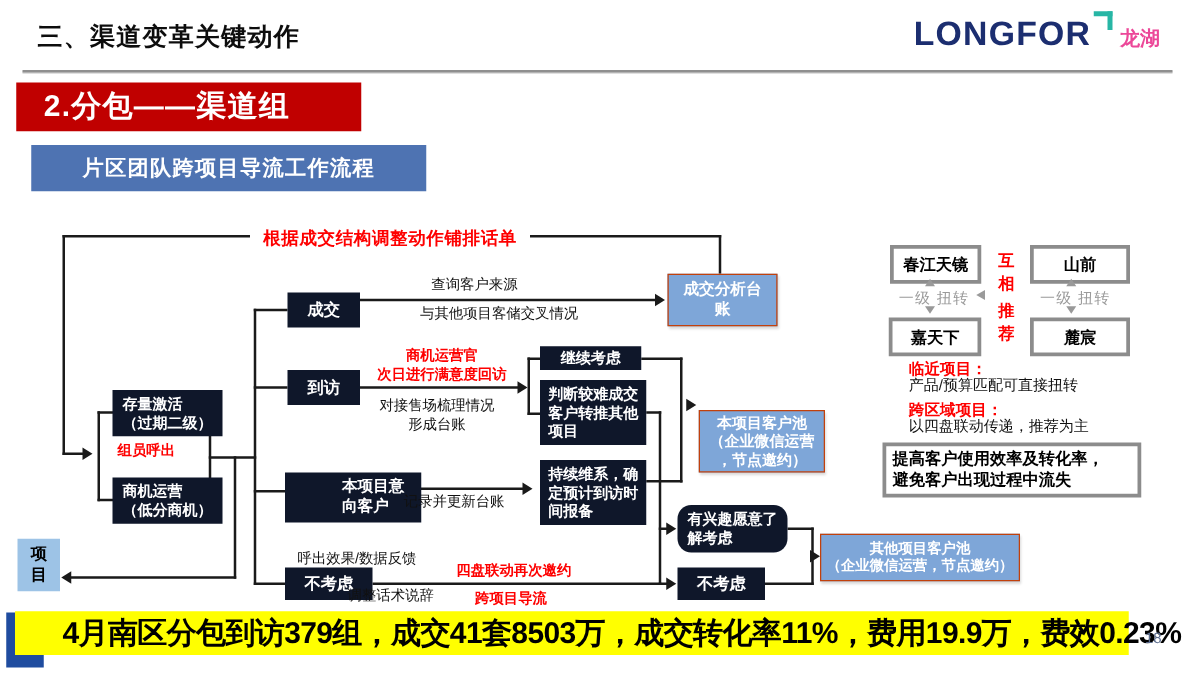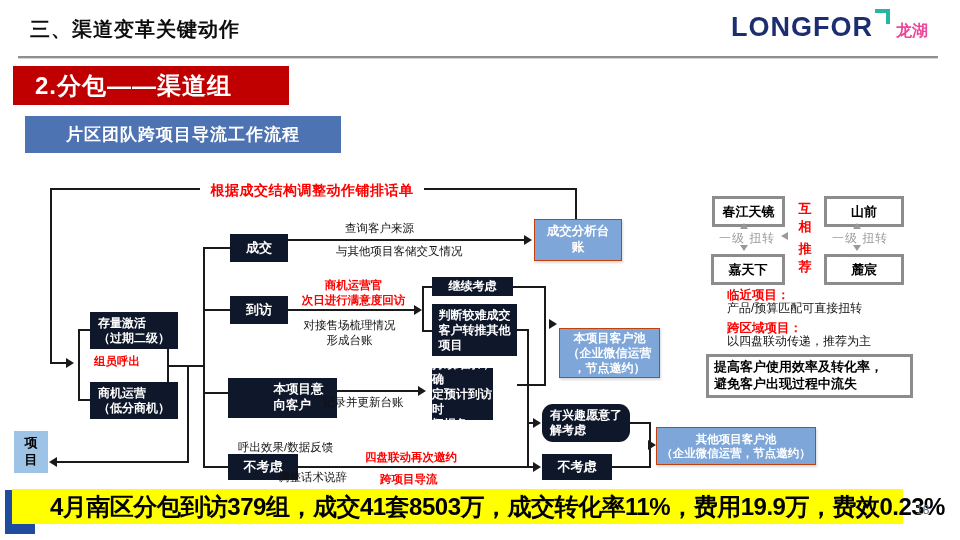--- a/index.html
+++ b/index.html
@@ -133,21 +133,21 @@
 向客户</div>
   <div class="box-gray" style="left:228px;top:454px;width:70px;height:26px;font-size:13px;">不考虑</div>
 
   <div class="box-blue" style="left:534px;top:219px;width:86px;height:40px;font-size:12.5px;">成交分析台
 账</div>
 
   <div class="box-gray" style="left:432px;top:277px;width:81px;height:19px;font-size:12px;">继续考虑</div>
   <div class="box-gray" style="left:432px;top:304px;width:85px;height:52px;font-size:12px;">判断较难成交
 客户转推其他
 项目</div>
-  <div class="box-gray" style="left:432px;top:368px;width:61px;height:52px;font-size:12px;">持续维系，确
+  <div class="box-gray" style="left:432px;top:368px;width:85px;height:52px;font-size:12px;">持续维系，确
 定预计到访时
 间报备</div>
   <div class="box-blue" style="left:559px;top:302px;width:99px;height:48px;font-size:12px;margin-top:26px;">本项目客户池
 （企业微信运营
 ，节点邀约）</div>
 
   <div class="box-gray" style="left:542px;top:404px;width:88px;height:38px;font-size:12px;border-radius:11px;">有兴趣愿意了
 解考虑</div>
   <div class="box-gray" style="left:542px;top:454px;width:70px;height:26px;font-size:13px;">不考虑</div>
   <div class="box-blue" style="left:656px;top:427px;width:158px;height:36px;font-size:11.5px;">其他项目客户池

